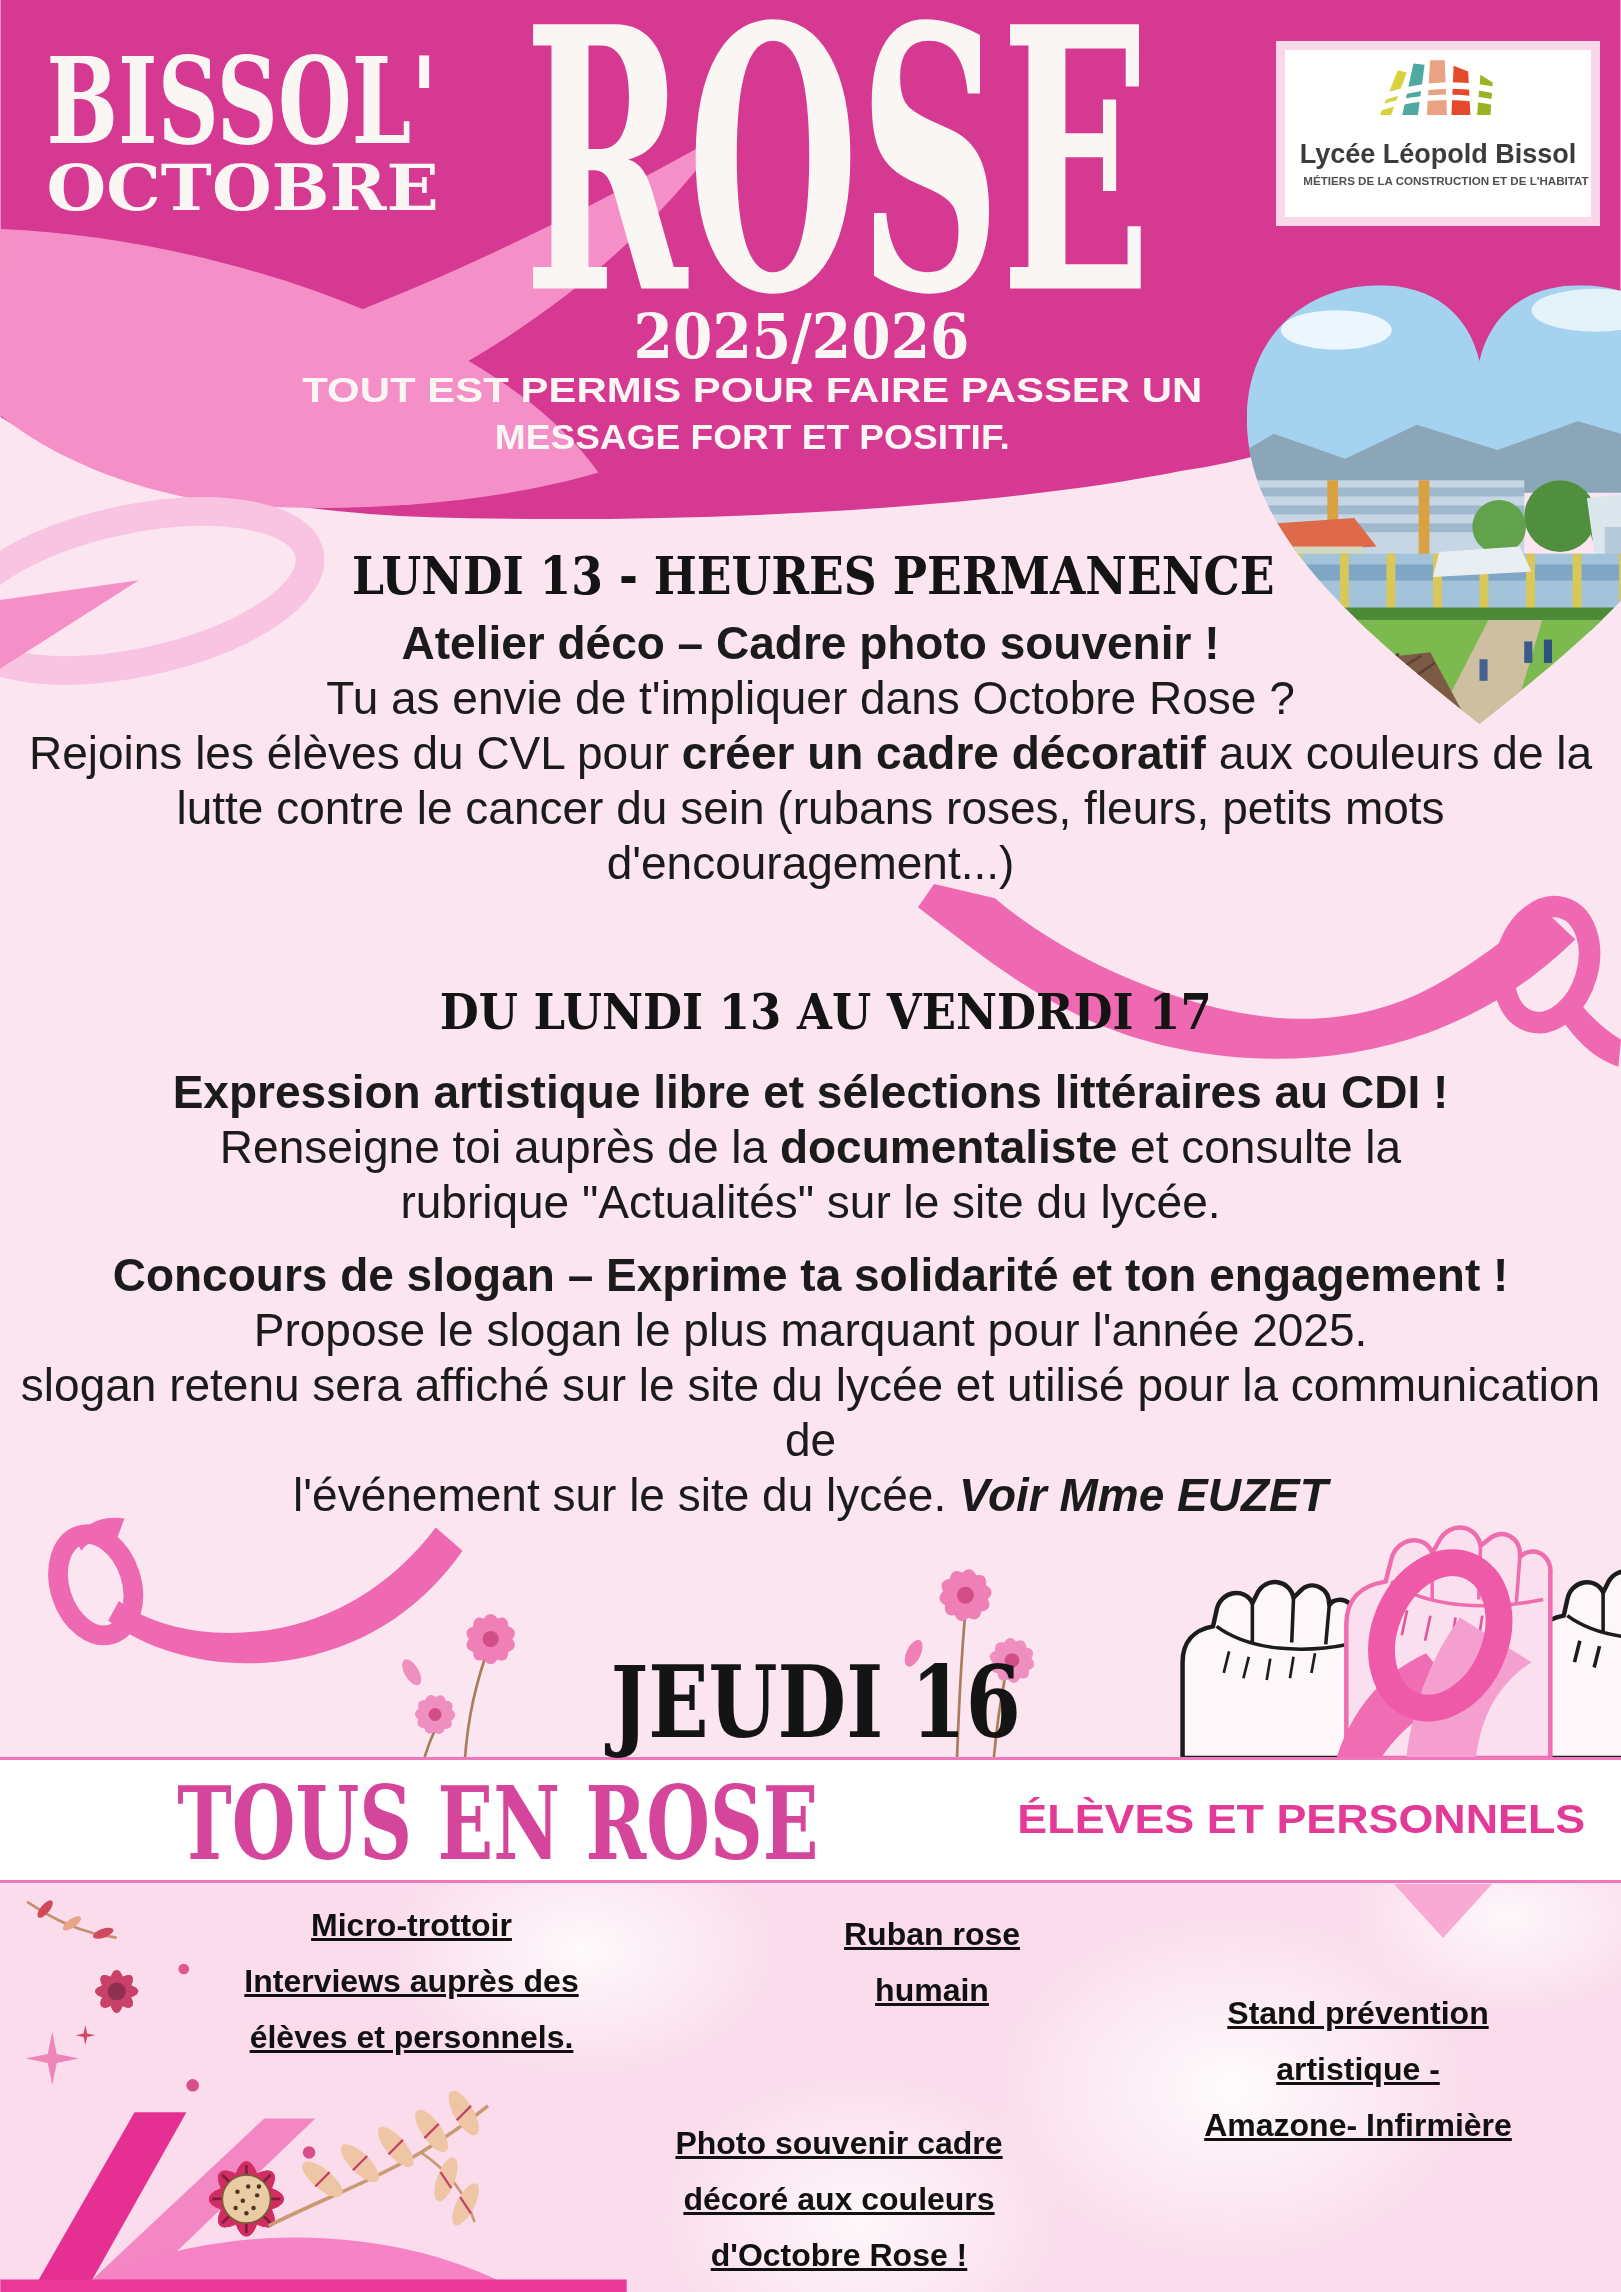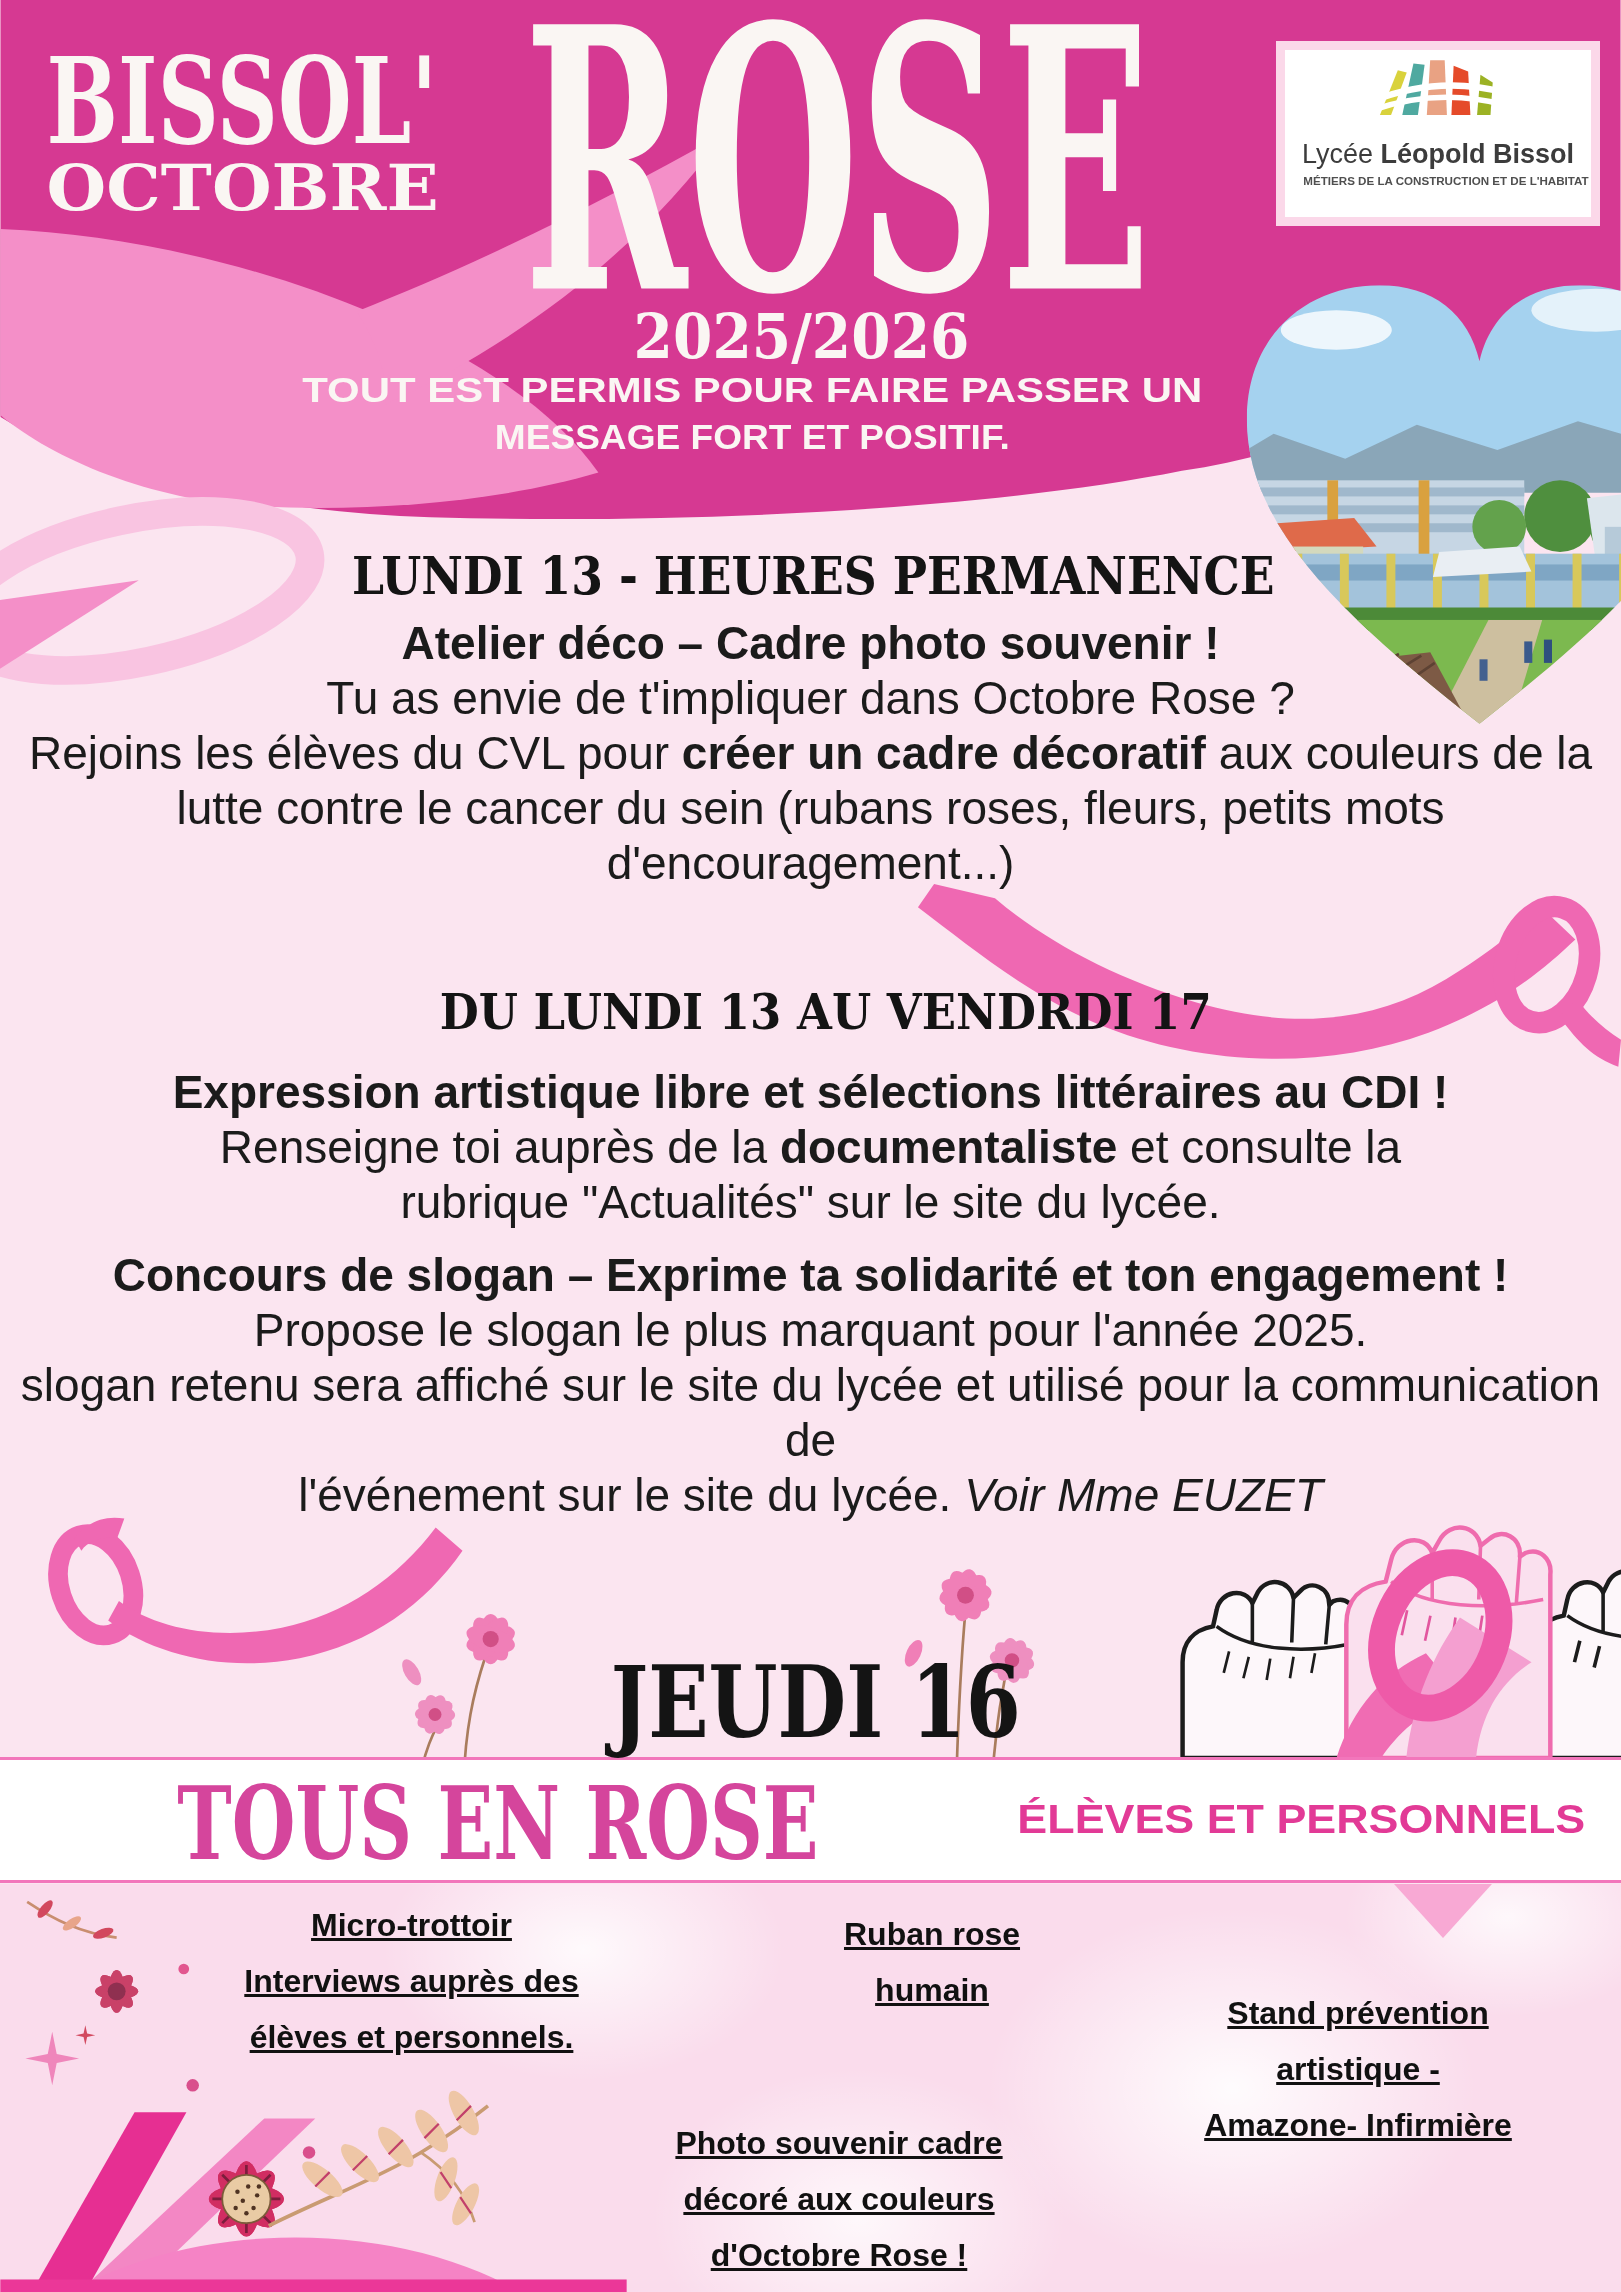--- a/index.html
+++ b/index.html
@@ -5,26 +5,26 @@
   html,body{margin:0;padding:0;background:#e9e9e9;}
   .page{position:relative;width:1621px;height:2293px;overflow:hidden;background:#fbe5f0;font-family:"Liberation Sans",sans-serif;}
   .abs{position:absolute;}
   svg{display:block;}
   .serif{font-family:"DejaVu Serif",serif;font-weight:700;}
   .sansb{font-family:"Liberation Sans",sans-serif;font-weight:700;}
   .white{fill:#faf6f3;}
   .ink{fill:#141414;}
   .para{position:absolute;left:0;width:1621px;text-align:center;font-size:46px;line-height:55px;color:#1b1b1b;z-index:6;}
   .para b{font-weight:700;}
-  .para .bi{font-weight:400;font-style:italic;}
+  .para .bi{font-weight:700;font-style:italic;}
   .act{position:absolute;text-align:center;font-size:32px;font-weight:700;line-height:56px;color:#111;z-index:4;text-decoration:underline;}
   .band{position:absolute;left:0;top:1757px;width:1621px;height:120px;background:#ffffff;border-top:3.6px solid #f276bb;border-bottom:3.6px solid #f276bb;z-index:5;}
   .logo-box{position:absolute;left:1276px;top:41px;width:306px;height:167px;background:#ffffff;border:9px solid #fbd8e9;z-index:3;text-align:center;}
   .logo-name{font-size:27px;color:#3c3c3c;margin-top:1.8px;white-space:nowrap;}
-  .logo-name .w4{font-weight:400;}
+  .logo-name .w4{font-weight:700;}
   .logo-name .w6{font-weight:600;}
   .logo-name .w8{font-weight:700;}
   .logo-sub{font-size:11.6px;font-weight:700;color:#4f4f4f;margin-top:3.6px;white-space:nowrap;margin-left:16px;}
   .bottom{position:absolute;left:0;top:1884px;width:1621px;height:408px;z-index:3;
     background:
       radial-gradient(ellipse 287px 188px at 36% 16%, rgba(255,255,255,.85), rgba(255,255,255,0) 70%),
       radial-gradient(ellipse 340px 251px at 76% 50%, rgba(255,255,255,.9), rgba(255,255,255,0) 72%),
       radial-gradient(ellipse 296px 215px at 53% 82%, rgba(255,255,255,.8), rgba(255,255,255,0) 70%),
       radial-gradient(ellipse 233px 143px at 93% 8%, rgba(255,255,255,.8), rgba(255,255,255,0) 70%),
       #fadcec;}

